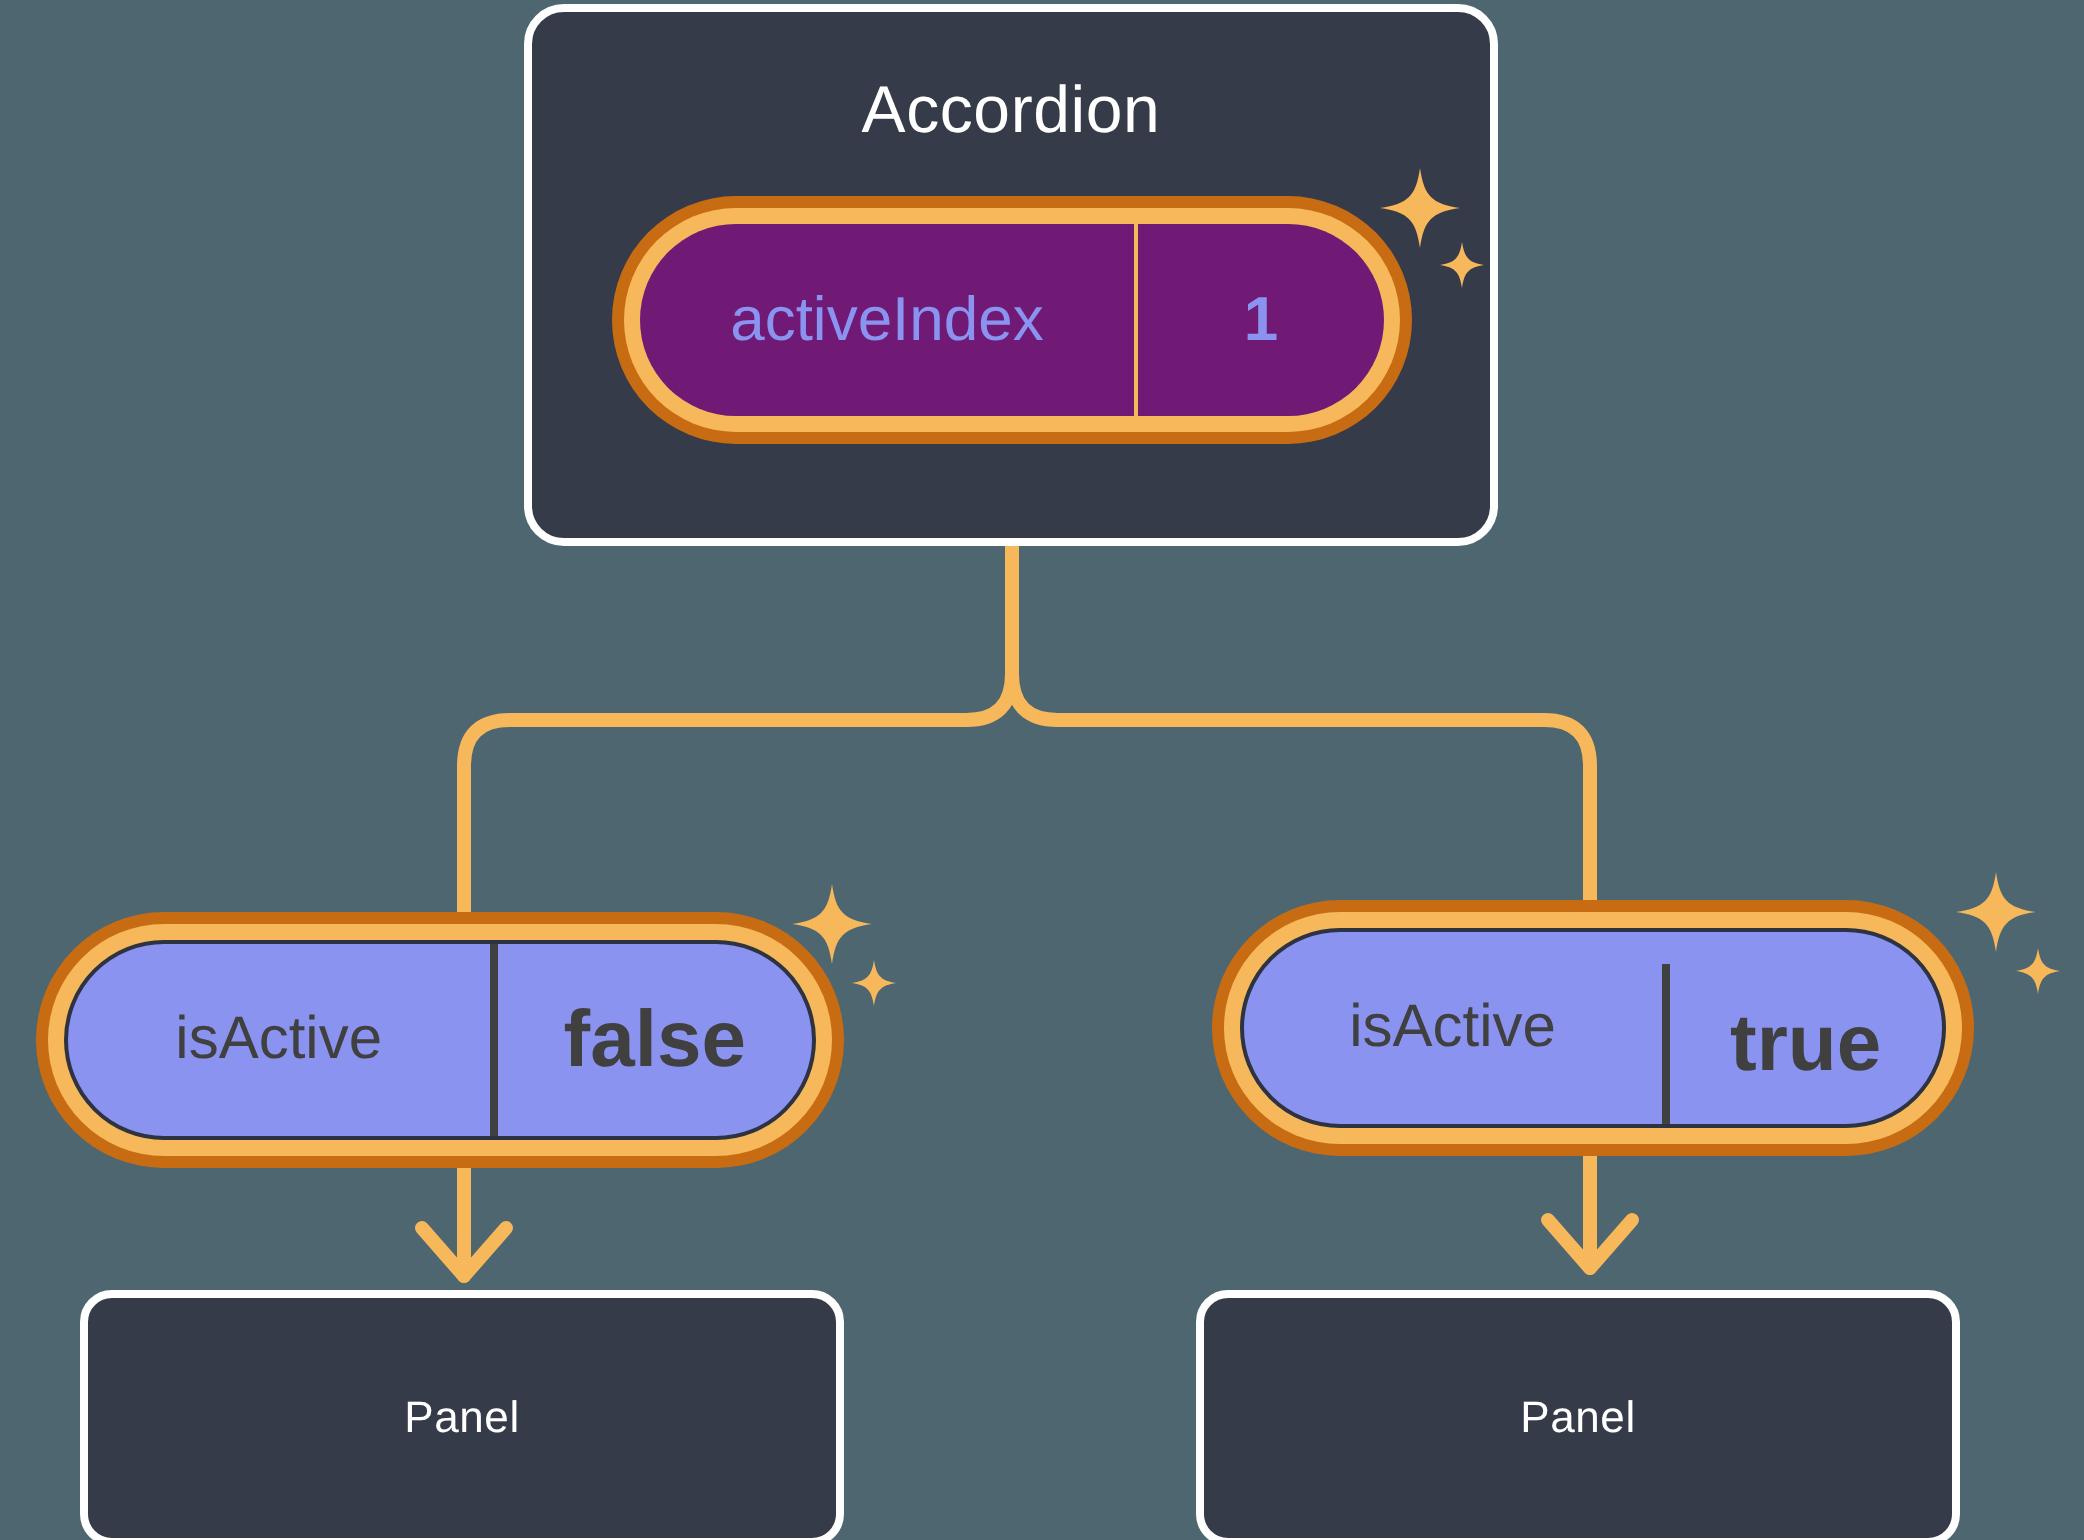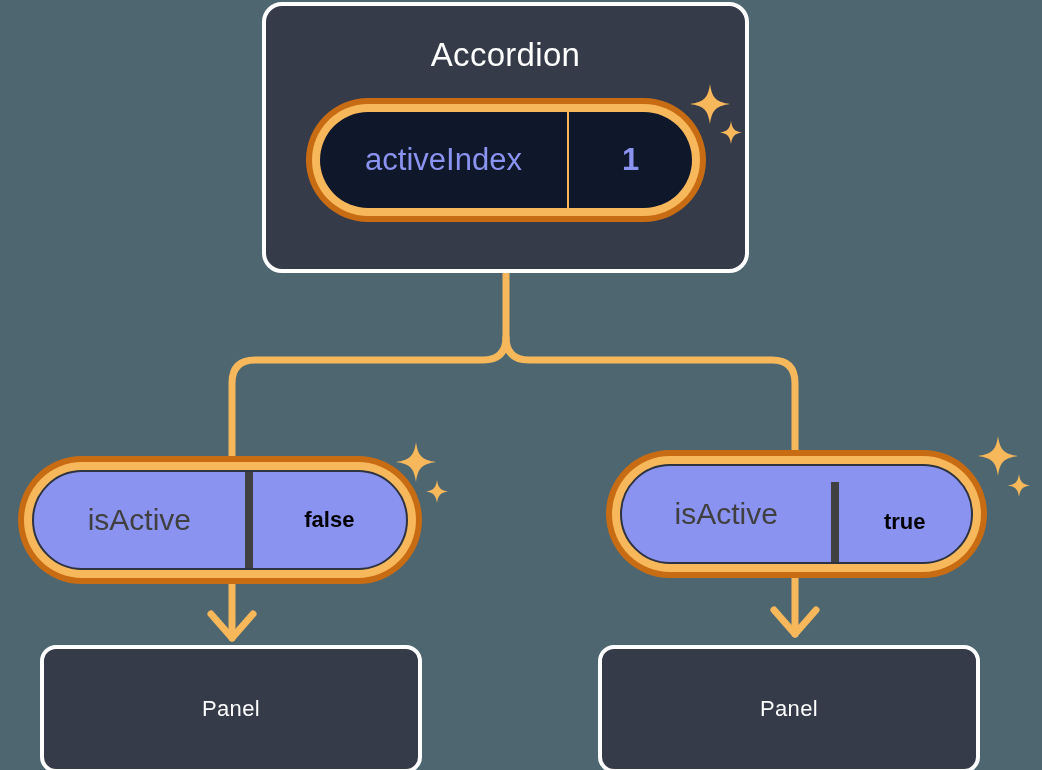--- a/index.html
+++ b/index.html
@@ -127,29 +127,29 @@
   .pill-purple .pill-inner {
     background: #8b93f0;
     border: 2px solid #2d3340;
   }
   .pill-purple .pill-key {
     color: #404040;
     font-size: 30px;
     font-weight: 400;
   }
   .pill-purple .pill-val {
-    color: #000000;
-    font-size: 22px;
+    color: #404040;
+    font-size: 40px;
     font-weight: 700;
-    border-left: 8px solid #404040;
+    border-left: 4px solid #404040;
   }
 
   
   .pill-dark .pill-inner {
-    background: #0f172a;
+    background: #701a75;
   }
   .pill-dark .pill-key {
     color: #8b93f0;
     font-size: 31px;
     font-weight: 400;
   }
   .pill-dark .pill-val {
     color: #8b93f0;
     font-size: 31px;
     font-weight: 700;

